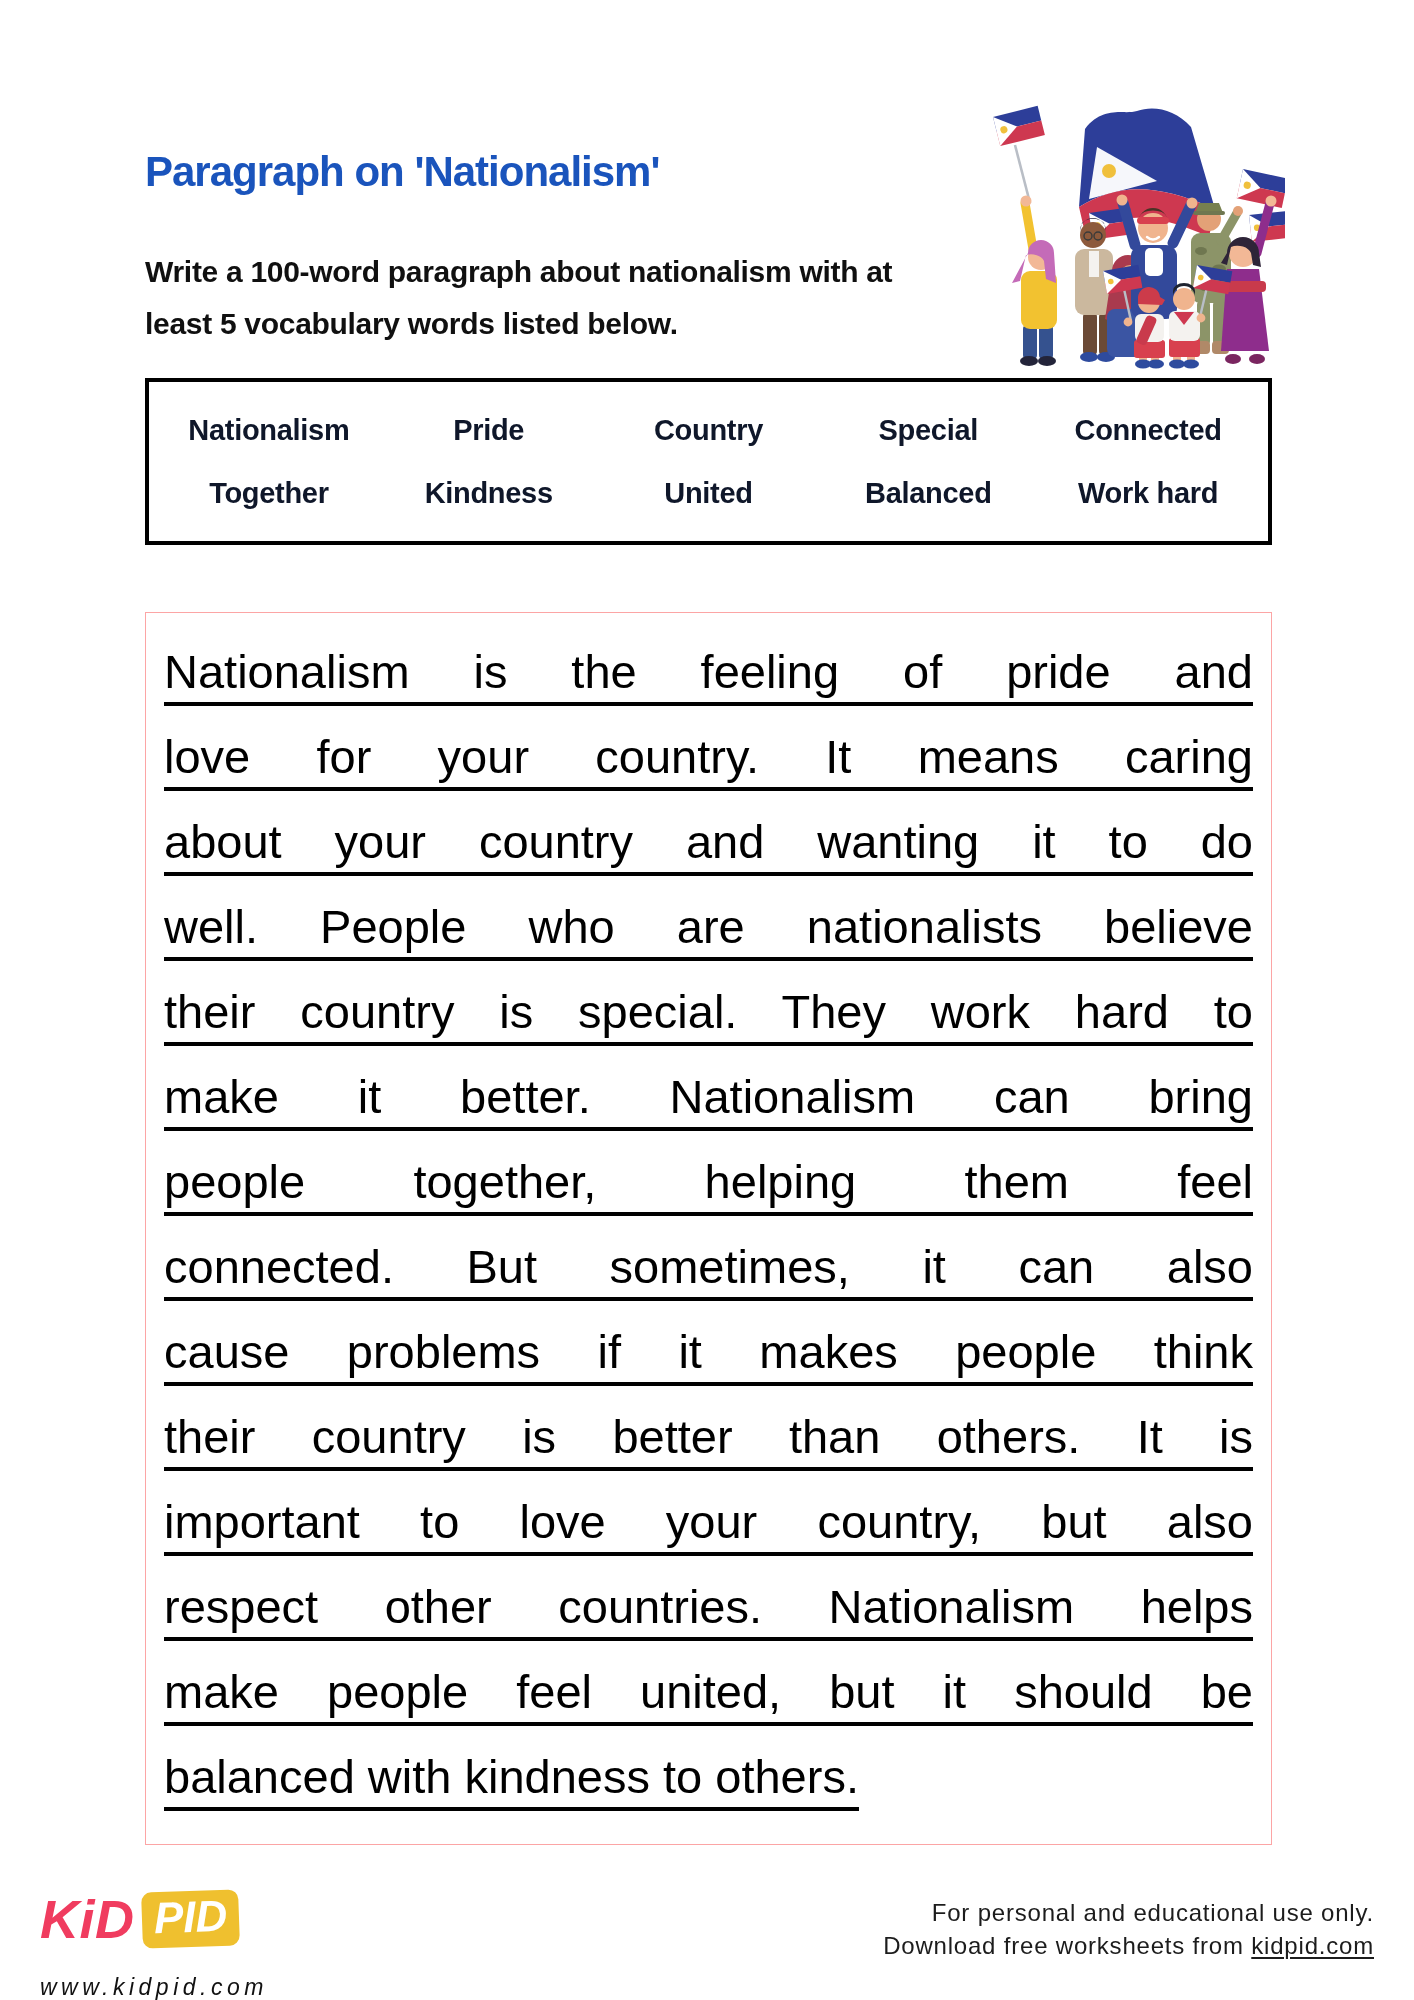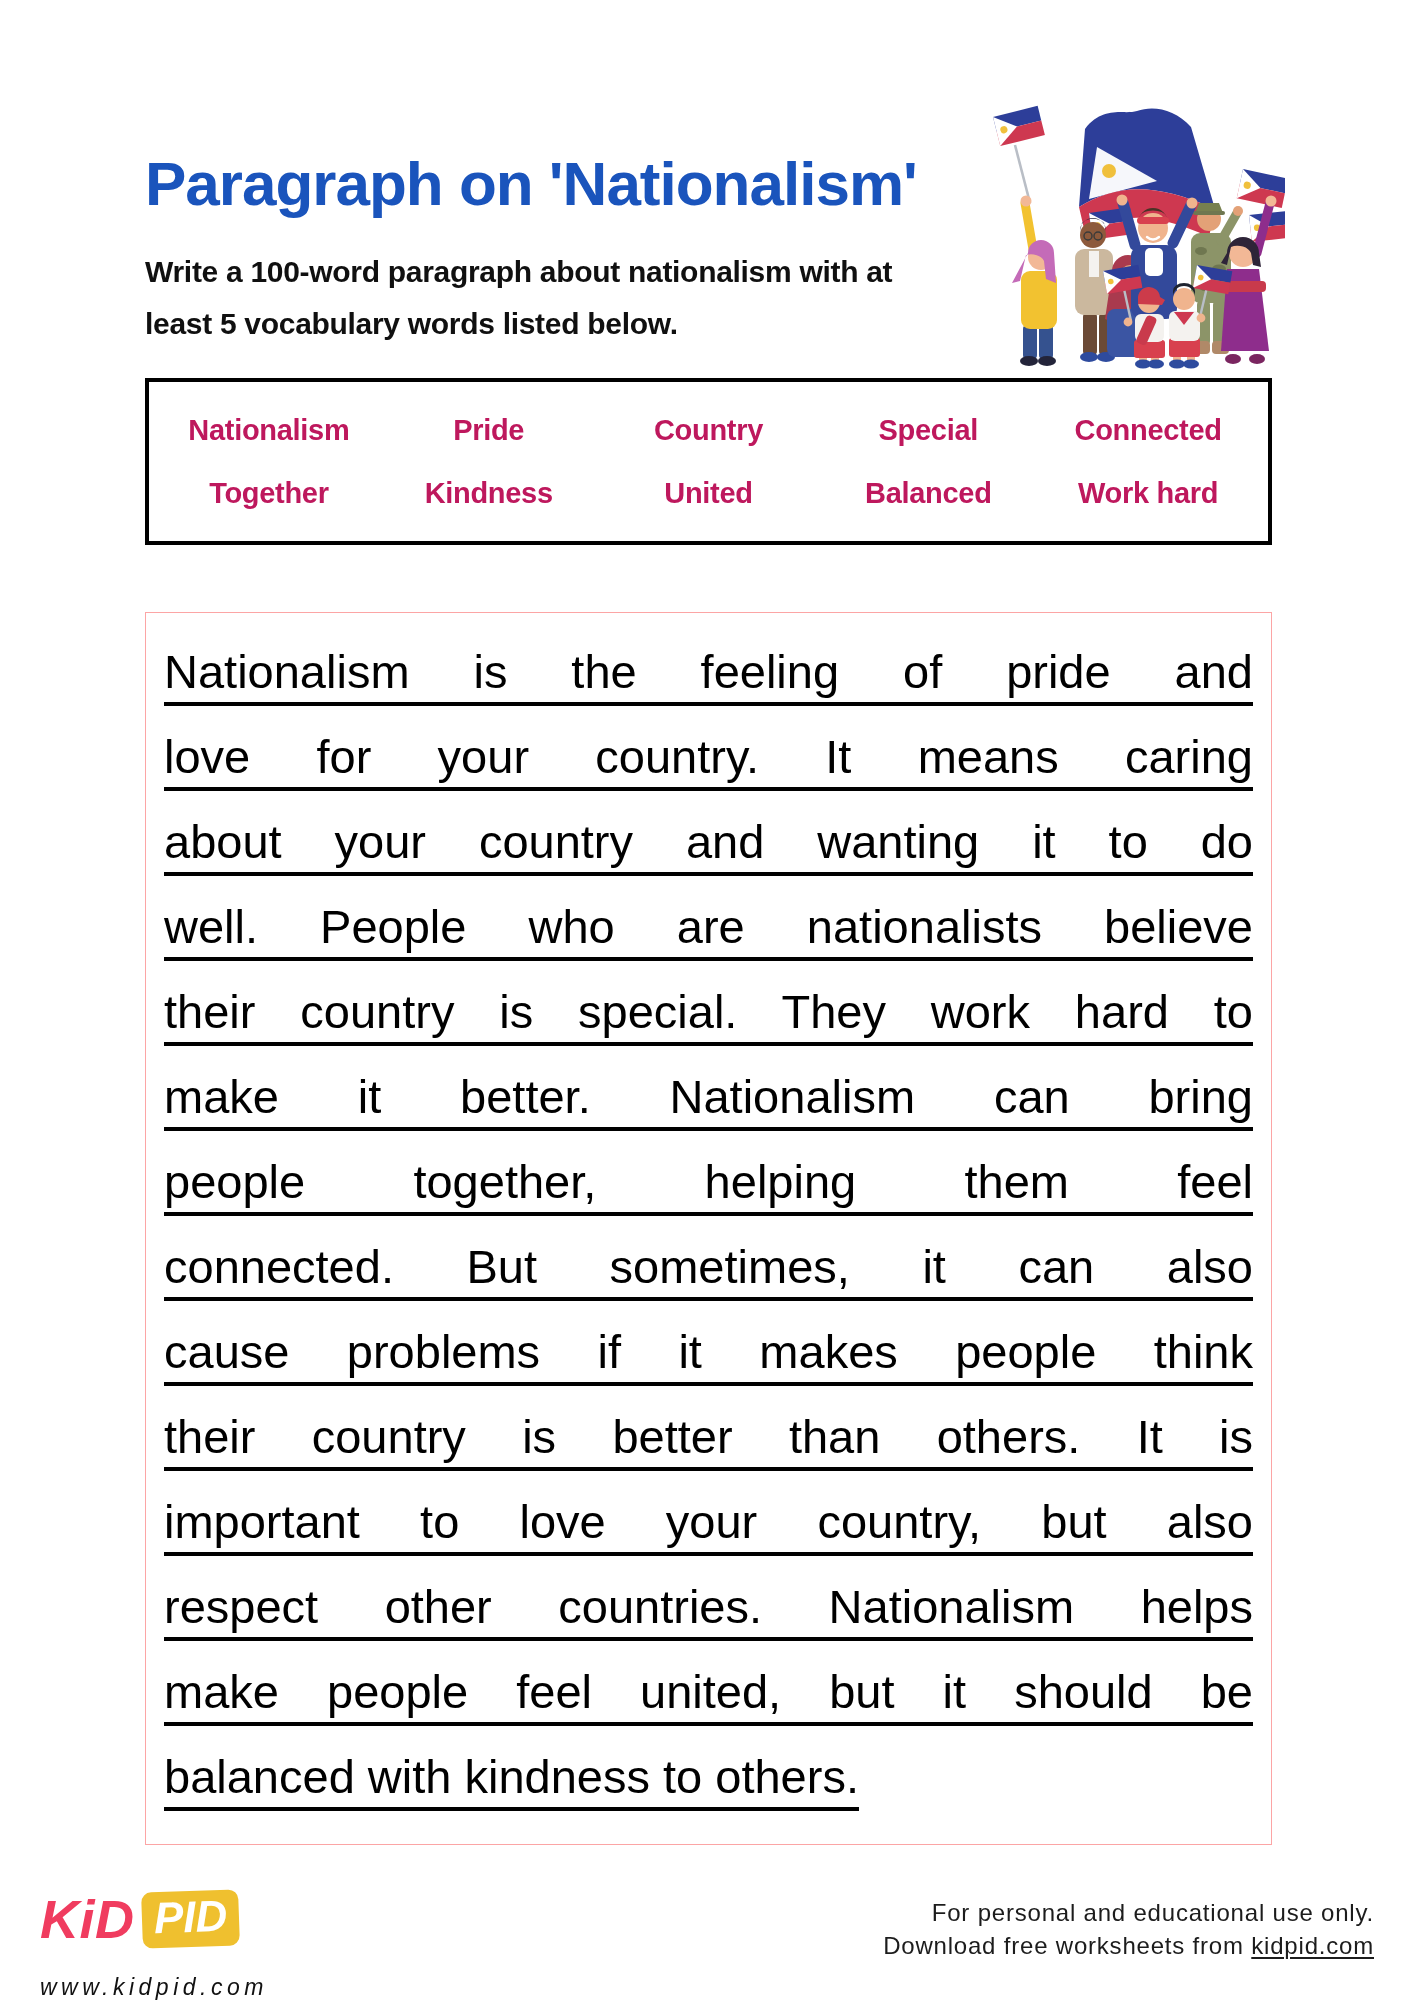--- a/index.html
+++ b/index.html
@@ -5,38 +5,38 @@
   * { margin:0; padding:0; box-sizing:border-box; }
   html,body { background:#ffffff; }
   #page {
     position:relative; width:1414px; height:2000px; background:#ffffff;
     font-family:"Liberation Sans", sans-serif; overflow:hidden;
   }
 
   
   .title {
     position:absolute; left:145px; top:148px;
-    font-size:62px; font-weight:bold; color:#1A54BC; letter-spacing:-1px;
+    font-size:42px; font-weight:bold; color:#1A54BC; letter-spacing:-1px;
   }
   .subtitle { position:absolute; left:145px; top:246px; }
   .subtitle-line {
     font-size:30px; font-weight:bold; color:#101010; line-height:52px; letter-spacing:-0.3px;
   }
 
   
   .illustration { position:absolute; left:985px; top:85px; width:300px; height:285px; }
 
   
   .vocab-box {
     position:absolute; left:145px; top:378px; width:1127px; height:167px;
     border:4px solid #000;
     display:grid; grid-template-columns:repeat(5,1fr);
     align-content:center; justify-items:center; row-gap:30px; padding:0 10px;
   }
-  .vocab-word { font-size:29px; font-weight:bold; color:#be185d; letter-spacing:-0.3px; }
+  .vocab-word { font-size:29px; font-weight:bold; color:#0f172a; letter-spacing:-0.3px; }
 
   
   .para-box {
     position:absolute; left:145px; top:612px; width:1127px; height:1233px;
     border:1px solid #fca5a5; padding:16px 18px 0 18px;
   }
   .para-line {
     font-size:47px; color:#000; line-height:85px;
     text-align:justify; text-align-last:justify; text-justify:inter-word;
     text-decoration:underline; text-decoration-thickness:4px; text-underline-offset:14px;

